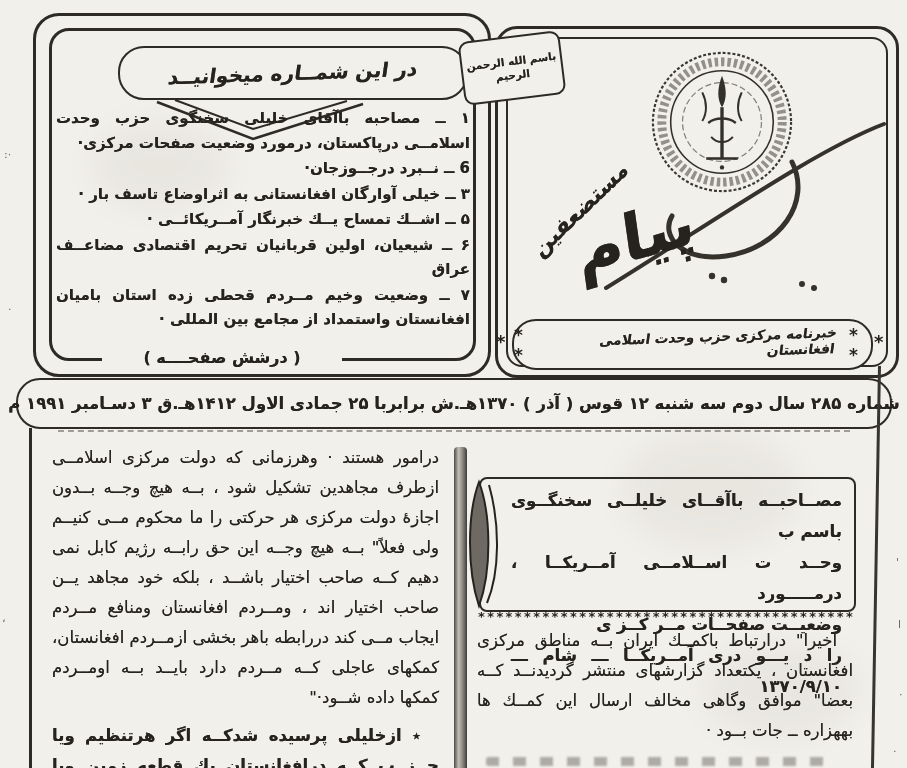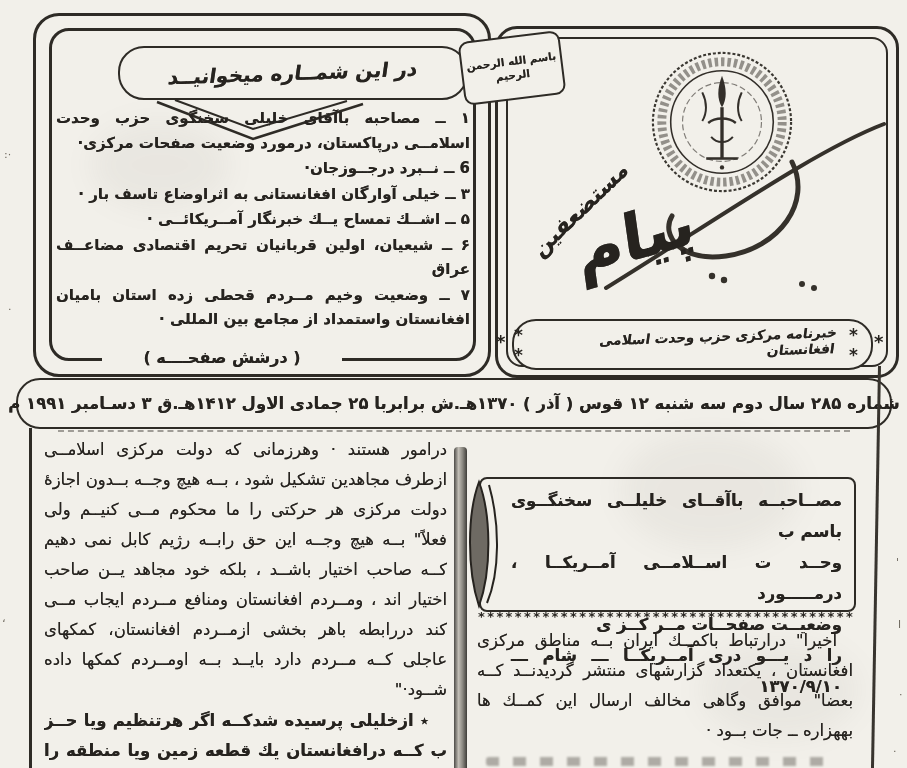--- a/index.html
+++ b/index.html
@@ -48,21 +48,21 @@
   .star-outer{position:absolute;z-index:5;font-weight:bold;font-size:18px;}
   
   .date-band{position:absolute;left:16px;top:378px;width:872px;height:47px;
     border:2.5px solid #2e2b26;border-radius:24px;display:flex;align-items:center;justify-content:center;}
   .date-band span{font-size:16.5px;font-weight:bold;white-space:nowrap;}
   .date-echo{position:absolute;left:58px;top:430px;width:792px;border-top:2px dashed rgba(60,56,50,.45);}
   
   .left-edge{position:absolute;left:29px;top:428px;width:3px;height:340px;background:#2e2b26;}
   .col-left{position:absolute;left:44px;top:435px;width:403px;height:333px;overflow:hidden;
     font-size:16.5px;line-height:30px;text-align:justify;font-weight:500;}
-  .col-left p{margin:0;}
+  .col-left p{margin:8px;}
   .col-left p + p{margin-top:1px;text-indent:18px;font-weight:bold;}
   .col-rule{position:absolute;left:454px;top:447px;width:13px;height:321px;
     background:linear-gradient(90deg,#4c4a46,#c2beb6 35%,#8d8a83 65%,#3f3d39);
     border-radius:4px 4px 0 0;}
   .head-box{position:absolute;left:479px;top:477px;width:373px;height:131px;
     border:2.5px solid #2e2b26;border-radius:8px;}
   .head-text{position:absolute;left:30px;right:12px;top:6px;
     font-size:16.5px;font-weight:bold;line-height:31px;text-align:justify;}
   .leaf{position:absolute;left:459px;top:478px;z-index:3;}
   .stars-row{position:absolute;left:478px;top:609px;width:376px;height:15px;overflow:hidden;

